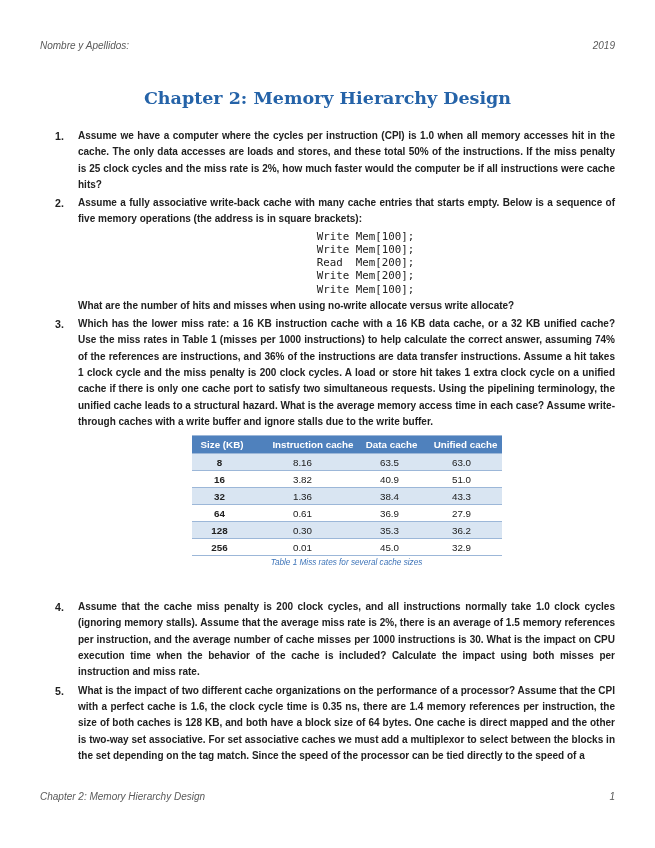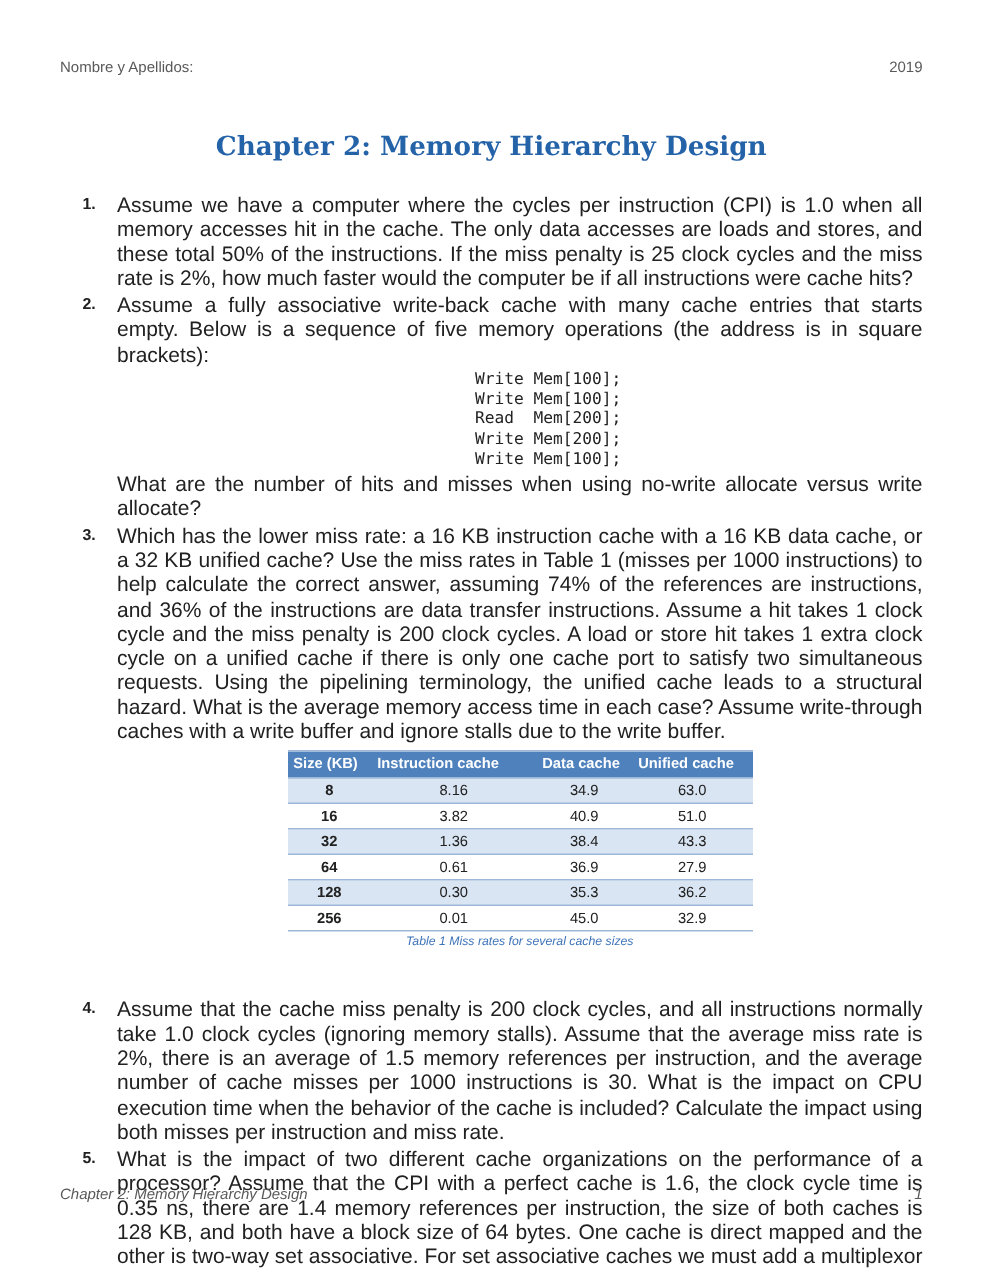--- a/index.html
+++ b/index.html
@@ -12,20 +12,21 @@
     color: var(--body_text, #212121);
     overflow: hidden;
     box-sizing: border-box;
   }
   .running-header {
     position: absolute;
     top: 40px; left: 40px; right: 40px;
     display: flex;
     justify-content: space-between;
     font-size: 10px;
+    font-style: italic;
     color: var(--muted_gray, #595959);
   }
   .running-footer {
     position: absolute;
     bottom: 46px; left: 40px; right: 40px;
     display: flex;
     justify-content: space-between;
     font-size: 10px;
     font-style: italic;
     color: var(--muted_gray, #595959);
@@ -51,23 +52,24 @@
     flex: 0 0 38px;
     box-sizing: border-box;
     padding-left: 15px;
     font-weight: 700;
     font-size: 10.6px;
     line-height: 16.3px;
   }
   .qbody { flex: 1 1 auto; min-width: 0; }
   .para {
     margin: 0;
-    font-size: 14px;
+    font-size: 10px;
     line-height: 16.3px;
     text-align: justify;
+    font-weight: bold;
   }
   .code-block {
     margin: 2px 0 2px 38px;
     text-align: center;
   }
   .code-line {
     font-family: "DejaVu Sans Mono", "Liberation Mono", monospace;
     font-size: 10.8px;
     line-height: 13.2px;
     white-space: pre;
@@ -82,21 +84,21 @@
     table-layout: fixed;
     font-size: 9.8px;
     border-top: 1px solid var(--table_border, #9CB7D8);
     border-bottom: 1px solid var(--table_border, #9CB7D8);
   }
   table.miss-table th {
     background: var(--table_header_bg, #4F81BD);
     color: #ffffff;
     font-weight: 700;
     padding: 3px 4px;
-    text-align: left;
+    text-align: right;
   }
   table.miss-table td {
     padding: 2.5px 4px;
     text-align: center;
     border-top: 1px solid var(--table_border, #9CB7D8);
   }
   table.miss-table tbody tr:nth-child(odd) { background: var(--table_band, #D9E5F2); }
   table.miss-table td.first-col { font-weight: 700; }
   .table-caption {
     margin-top: 2px;
@@ -162,21 +164,21 @@
                   <th>Size (KB)</th>
                   <th>Instruction cache</th>
                   <th>Data cache</th>
                   <th>Unified cache</th>
                 </tr>
               </thead>
               <tbody>
                 <tr>
                   <td class="first-col">8</td>
                   <td>8.16</td>
-                  <td>34.9</td>
+                  <td>63.5</td>
                   <td>63.0</td>
                 </tr>
                 <tr>
                   <td class="first-col">16</td>
                   <td>3.82</td>
                   <td>40.9</td>
                   <td>51.0</td>
                 </tr>
                 <tr>
                   <td class="first-col">32</td>

